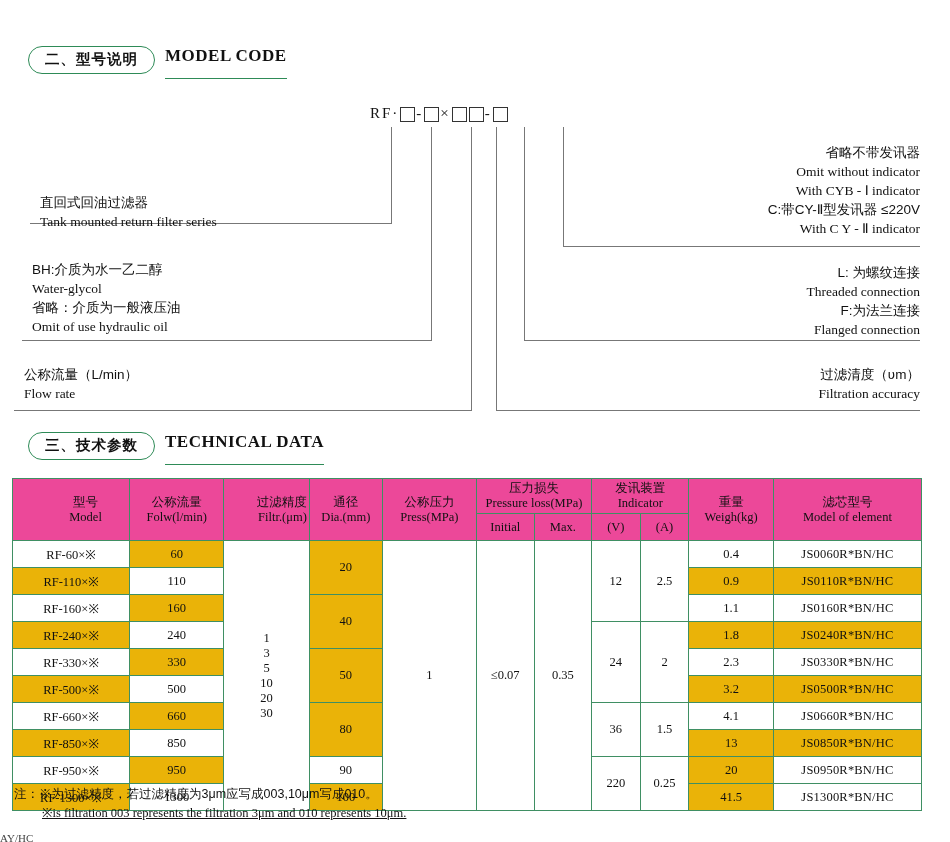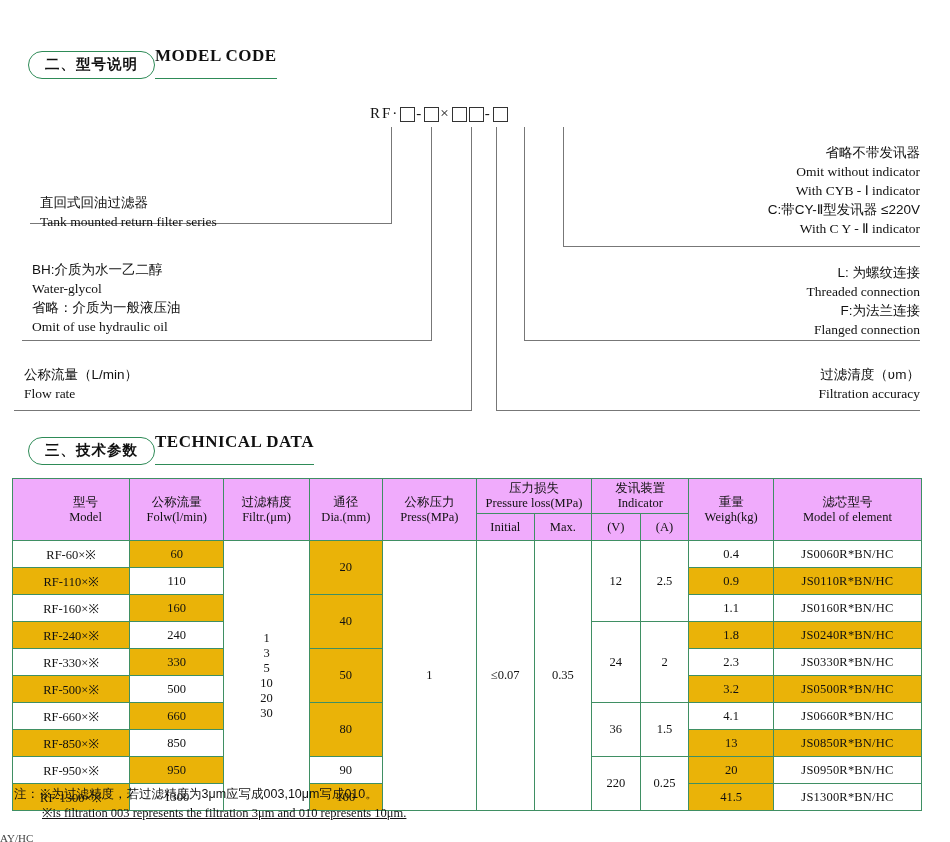--- a/index.html
+++ b/index.html
@@ -13,21 +13,22 @@
     position: relative;
     font-family: "Liberation Serif", serif;
     color: #111111;
     overflow: hidden;
   }
 
   
   .section-header {
     position: absolute;
     display: flex;
-    align-items: flex-end;
+    align-items: flex-start;
+    gap: 10px;
   }
   .sec-pill {
     border: 1.5px solid #2e8b57;
     border-radius: 14px;
     padding: 3px 16px 4px 16px;
     font-family: "Liberation Sans", sans-serif;
     font-weight: bold;
     font-size: 14.5px;
     color: #111;
     letter-spacing: 1px;
@@ -100,21 +101,21 @@
     color: #111;
   }
   table.tech th, table.tech td {
     border: 1px solid #3f8f63;
     text-align: center;
     vertical-align: middle;
     padding: 2px 2px;
     height: 22px;
   }
   table.tech thead th {
-    background: #f0abfc;
+    background: #ec4899;
     font-weight: normal;
     line-height: 15px;
     font-size: 12.5px;
   }
   table.tech thead th .cn {
     font-family: "Liberation Sans", sans-serif;
     display: block;
   }
   table.tech thead th .en { display: block; }
   td.tint { background: #eab308; }
@@ -222,21 +223,21 @@
   <thead>
     <tr>
       <th rowspan="2" style="width:88px;padding-left:31px;">
         <span class="cn">型号</span>
         <span class="en">Model</span>
       </th>
       <th rowspan="2" style="width:92px;">
         <span class="cn">公称流量</span>
         <span class="en">Folw(l/min)</span>
       </th>
-      <th rowspan="2" style="width:86px;">
+      <th rowspan="2" style="width:86px;text-align:right;">
         <span class="cn">过滤精度</span>
         <span class="en">Filtr.(μm)</span>
       </th>
       <th rowspan="2" style="width:72px;">
         <span class="cn">通径</span>
         <span class="en">Dia.(mm)</span>
       </th>
       <th rowspan="2" style="width:92px;">
         <span class="cn">公称压力</span>
         <span class="en">Press(MPa)</span>

